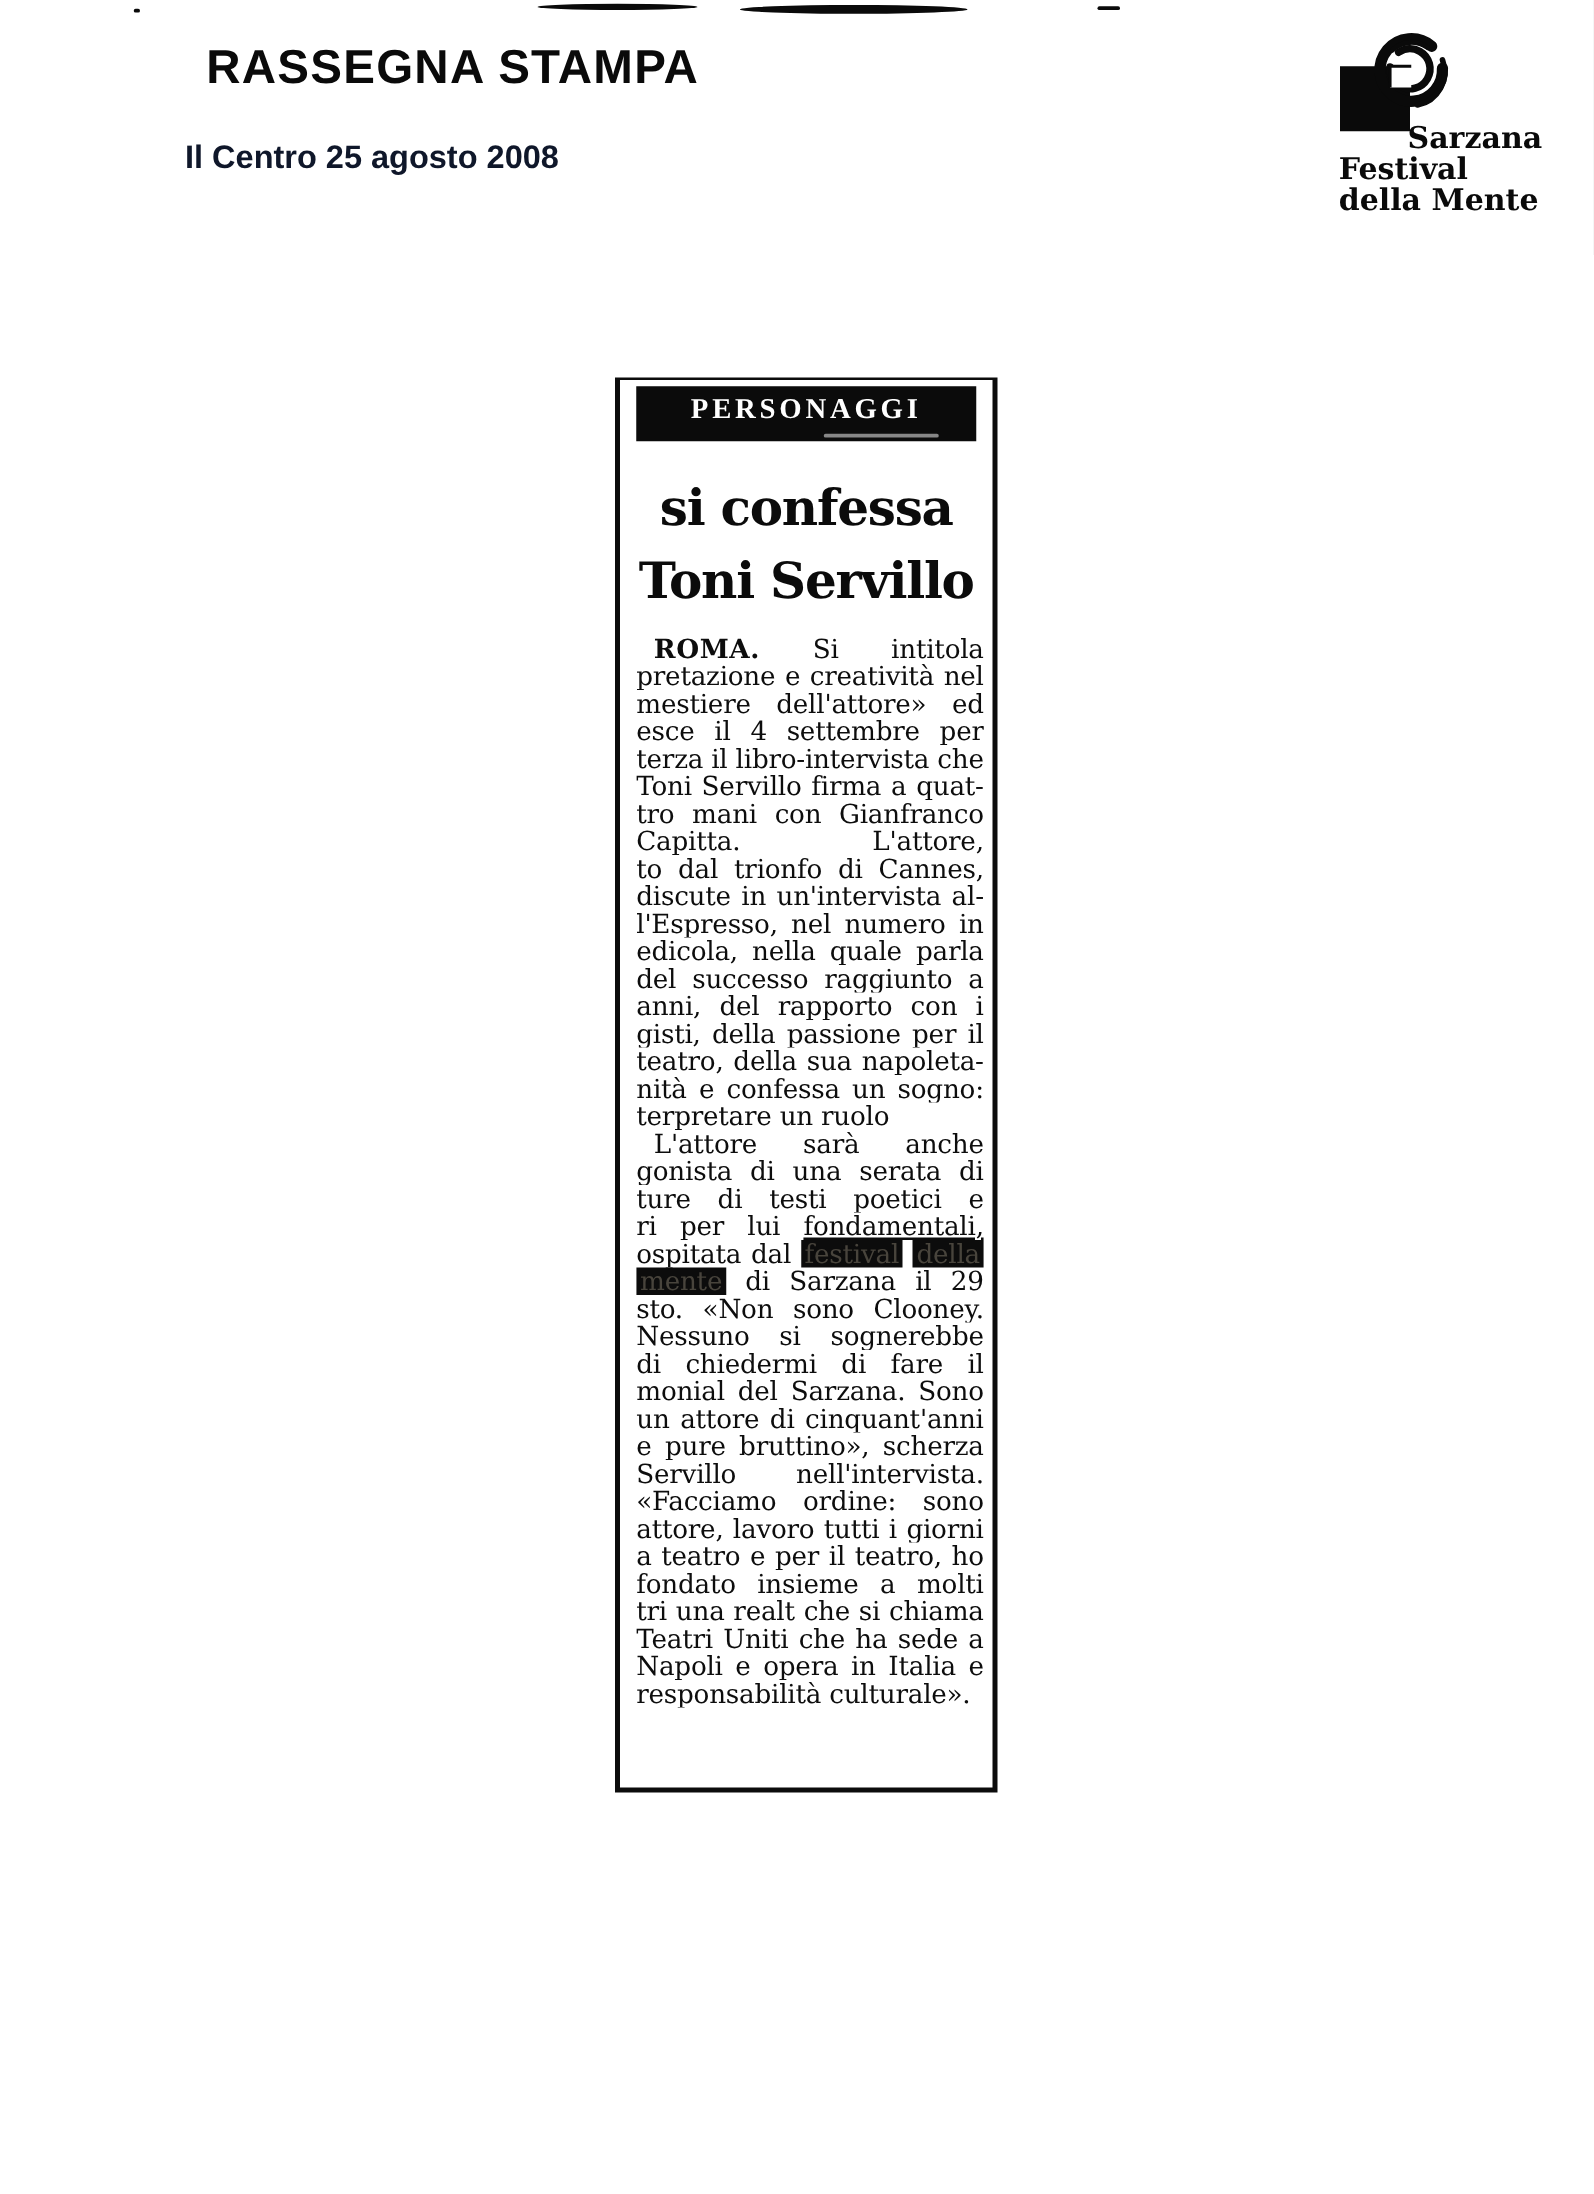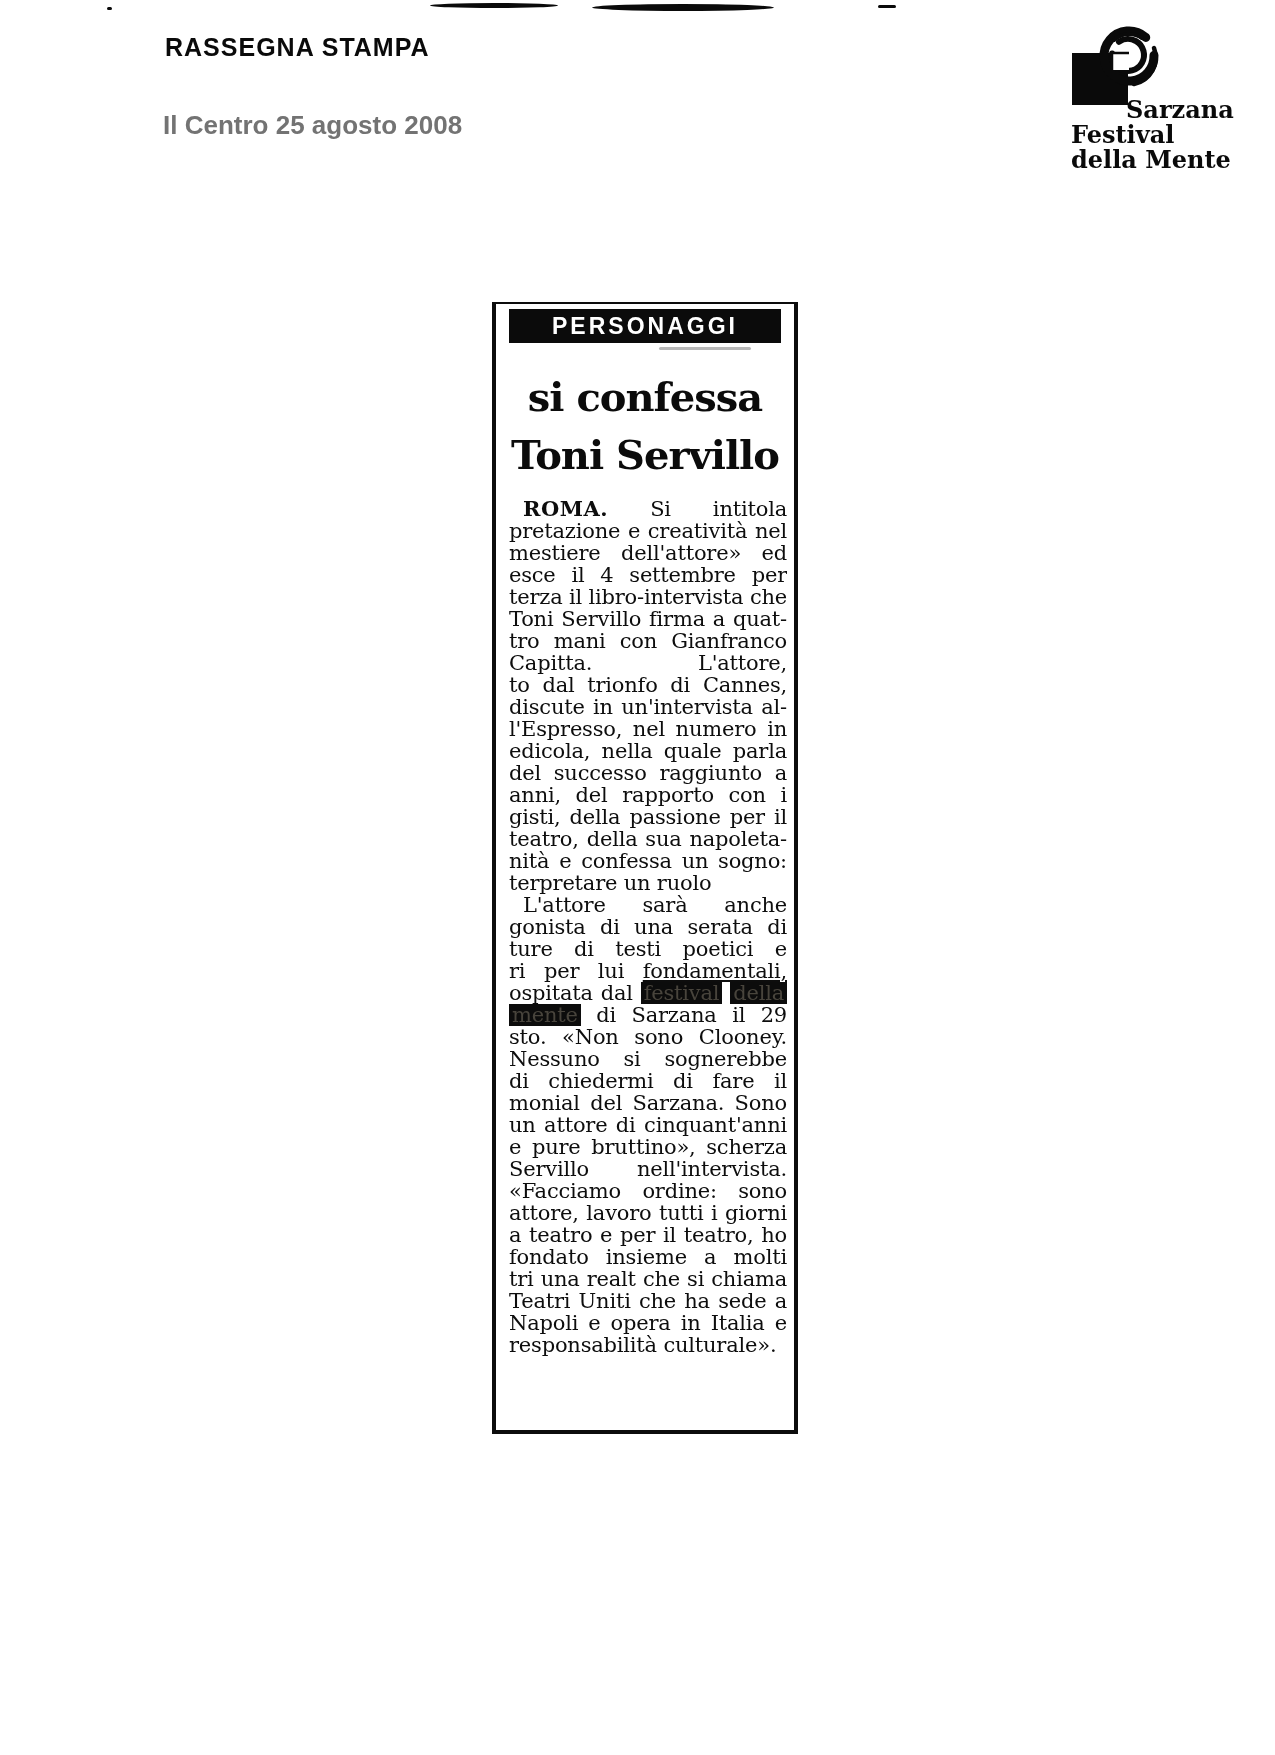--- a/index.html
+++ b/index.html
@@ -12,49 +12,49 @@
   .art-line { position:absolute; background:#0a0a0a; border-radius:50%; }
   .art1 { left:430px; top:3px;  width:128px; height:5px; }
   .art2 { left:592px; top:4px;  width:182px; height:7px; }
   .art3 { left:878px; top:5px;  width:18px;  height:3px; border-radius:2px; }
   .art4 { left:107px; top:7px;  width:5px;   height:3px; border-radius:2px; }
 
   
   .rassegna {
     position:absolute; left:165px; top:33px;
     font-family:"Liberation Sans", sans-serif; font-weight:bold;
-    font-size:25px; letter-spacing:1px; color:#0a0a0a;
+    font-size:38px; letter-spacing:1px; color:#0a0a0a;
   }
   .source-line {
-    position:absolute; left:163px; top:110px;
+    position:absolute; left:148px; top:110px;
     font-family:"Liberation Sans", sans-serif; font-weight:bold;
-    font-size:26px; color:#737373;
+    font-size:26px; color:#0f172a;
   }
 
   
   .logo { position:absolute; left:1060px; top:22px; width:180px; height:130px; }
   .logo svg { position:absolute; left:10px; top:0; }
   .logo-text {
     position:absolute; font-family:"DejaVu Serif", serif; font-weight:bold;
     font-size:24px; line-height:24px; color:#0a0a0a; white-space:nowrap;
   }
   .logo-sarzana { left:66px; top:76px; }
   .logo-festival { left:11px; top:101px; }
   .logo-mente   { left:11px; top:126px; }
 
   
   .article {
     position:absolute; left:492px; top:302px; width:306px; height:1132px;
     box-sizing:border-box; border:solid #0c0c0c; border-width:2px 4px 4px 4px;
     background:#ffffff;
   }
   .kicker {
-    margin:5px auto 0 auto; width:272px; height:34px;
+    margin:5px auto 0 auto; width:272px; height:44px;
     background:#0b0b0b; color:#ffffff; text-align:center;
-    font-family:Liberation Sans, sans-serif; font-weight:bold;
+    font-family:Liberation Serif, serif; font-weight:bold;
     font-size:23px; line-height:35px; letter-spacing:3px;
   }
   .kicker-smudge {
     position:absolute; left:163px; top:43px; width:92px; height:3px;
     background:#a6a6a6; border-radius:2px; opacity:.8;
   }
   .headline {
     margin:25px 0 0 0; font-weight:bold; text-align:center;
     font-size:40px; line-height:58px; letter-spacing:-1px; color:#0b0b0b;
   }

